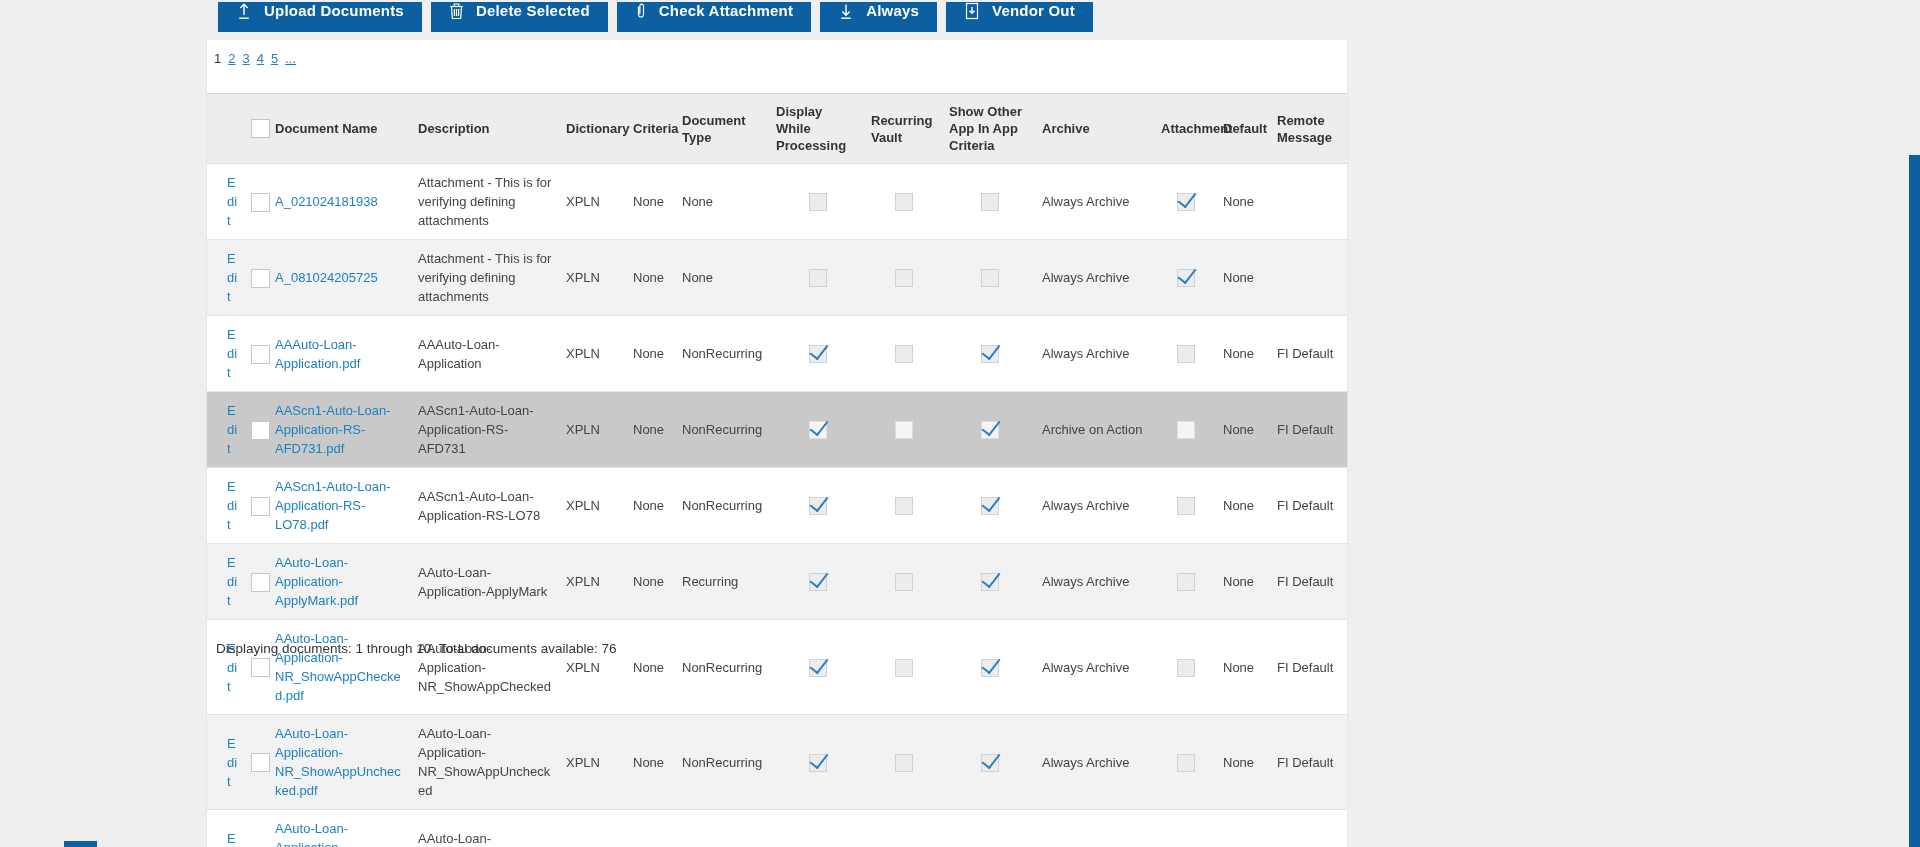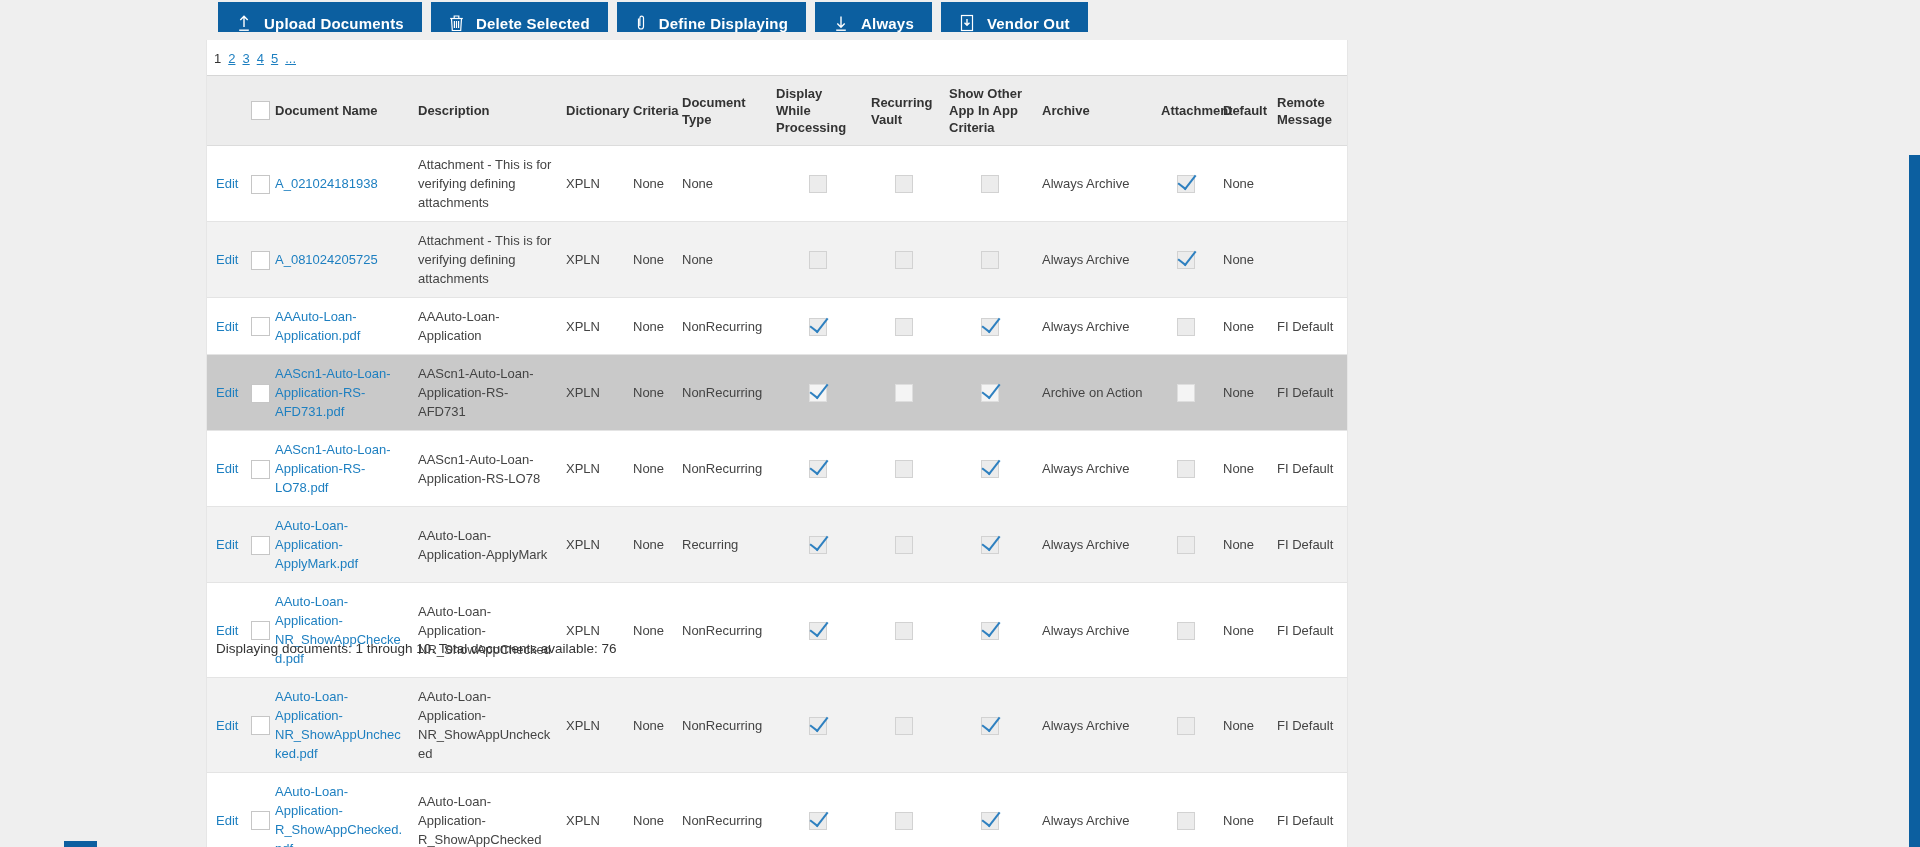--- a/index.html
+++ b/index.html
@@ -17,44 +17,44 @@
   html,body{margin:0;padding:0;}
   body{
     width:1920px;height:847px;overflow:hidden;position:relative;
     background:var(--page-bg);
     font-family:"Liberation Sans", sans-serif;
     color:var(--text-body);
   }
   
   .toolbar{position:absolute;top:2px;left:218px;display:flex;gap:9px;}
   .tb-btn{
-    display:inline-flex;align-items:flex-end;gap:12px;height:30px;padding:0 18px;
+    display:inline-flex;align-items:flex-start;gap:12px;height:30px;padding:0 18px;
     background:var(--accent-blue);color:#fff;border:none;cursor:pointer;
     font-family:"Liberation Sans", sans-serif;font-size:15px;font-weight:600;letter-spacing:.2px;
   }
   .tb-btn svg{display:block;}
   
   .panel{position:absolute;left:206px;top:40px;width:1142px;background:#fff;border:1px solid #e6e6e6;border-top:none;}
-  .pagination{padding:11px 0 9px 7px;font-size:13px;}
+  .pagination{padding:11px 0 27px 7px;font-size:13px;}
   .pagination .current{color:var(--text-dark);margin-right:7px;}
   .pagination a{color:var(--link-blue);text-decoration:underline;margin-right:7px;cursor:pointer;}
   
   table{border-collapse:collapse;table-layout:fixed;width:1140px;font-size:13px;}
   thead tr{background:var(--header-bg);}
   th{
     text-align:left;vertical-align:middle;font-weight:bold;color:var(--text-dark);
     padding:9px 6px;line-height:17px;border-top:1px solid #d6d6d6;border-bottom:1px solid #dcdcdc;
   }
   td{
     vertical-align:middle;padding:9px 6px;line-height:19px;color:var(--text-body);
     border-bottom:1px solid #e4e4e4;overflow-wrap:anywhere;word-break:break-word;
   }
   tr.alt{background:var(--row-alt-bg);}
   tr.highlighted{background:var(--row-highlight-bg);}
-  td.c-edit{padding-left:9px;}
+  td.c-edit{padding-left:20px;}
   td a{color:var(--link-blue);text-decoration:none;cursor:pointer;}
   td.center, th.center{text-align:center;}
   
   .rowcb{
     display:inline-block;width:19px;height:19px;background:#fff;border:1px solid #c6c6c6;vertical-align:middle;cursor:pointer;
   }
   .headcb{background:#fff;}
   .cb{
     display:inline-block;width:18px;height:18px;background:#ececec;border:1px solid #d2d2d2;
     position:relative;vertical-align:middle;
@@ -94,21 +94,21 @@
       </svg>
     </span>
     <span>Delete Selected</span>
   </button>
   <button class="tb-btn">
     <span>
       <svg width="12" height="18" viewBox="0 0 12 18" fill="none" stroke="#fff" stroke-width="1.2">
         <path d="M3.5 4.5 V12.5 a2.5 2.5 0 0 0 5 0 V4 a1.8 1.8 0 0 0 -3.6 0 V12"></path>
       </svg>
     </span>
-    <span>Define Displaying</span>
+    <span>Check Attachment</span>
   </button>
   <button class="tb-btn">
     <span>
       <svg width="16" height="18" viewBox="0 0 16 18" fill="none" stroke="#fff" stroke-width="1.4">
         <path d="M8 2.5 V13 M4.3 9.5 L8 13.2 L11.7 9.5"></path>
           <path d="M3.2 16.2 H12.8"></path>
       </svg>
     </span>
     <span>Always</span>
   </button>

